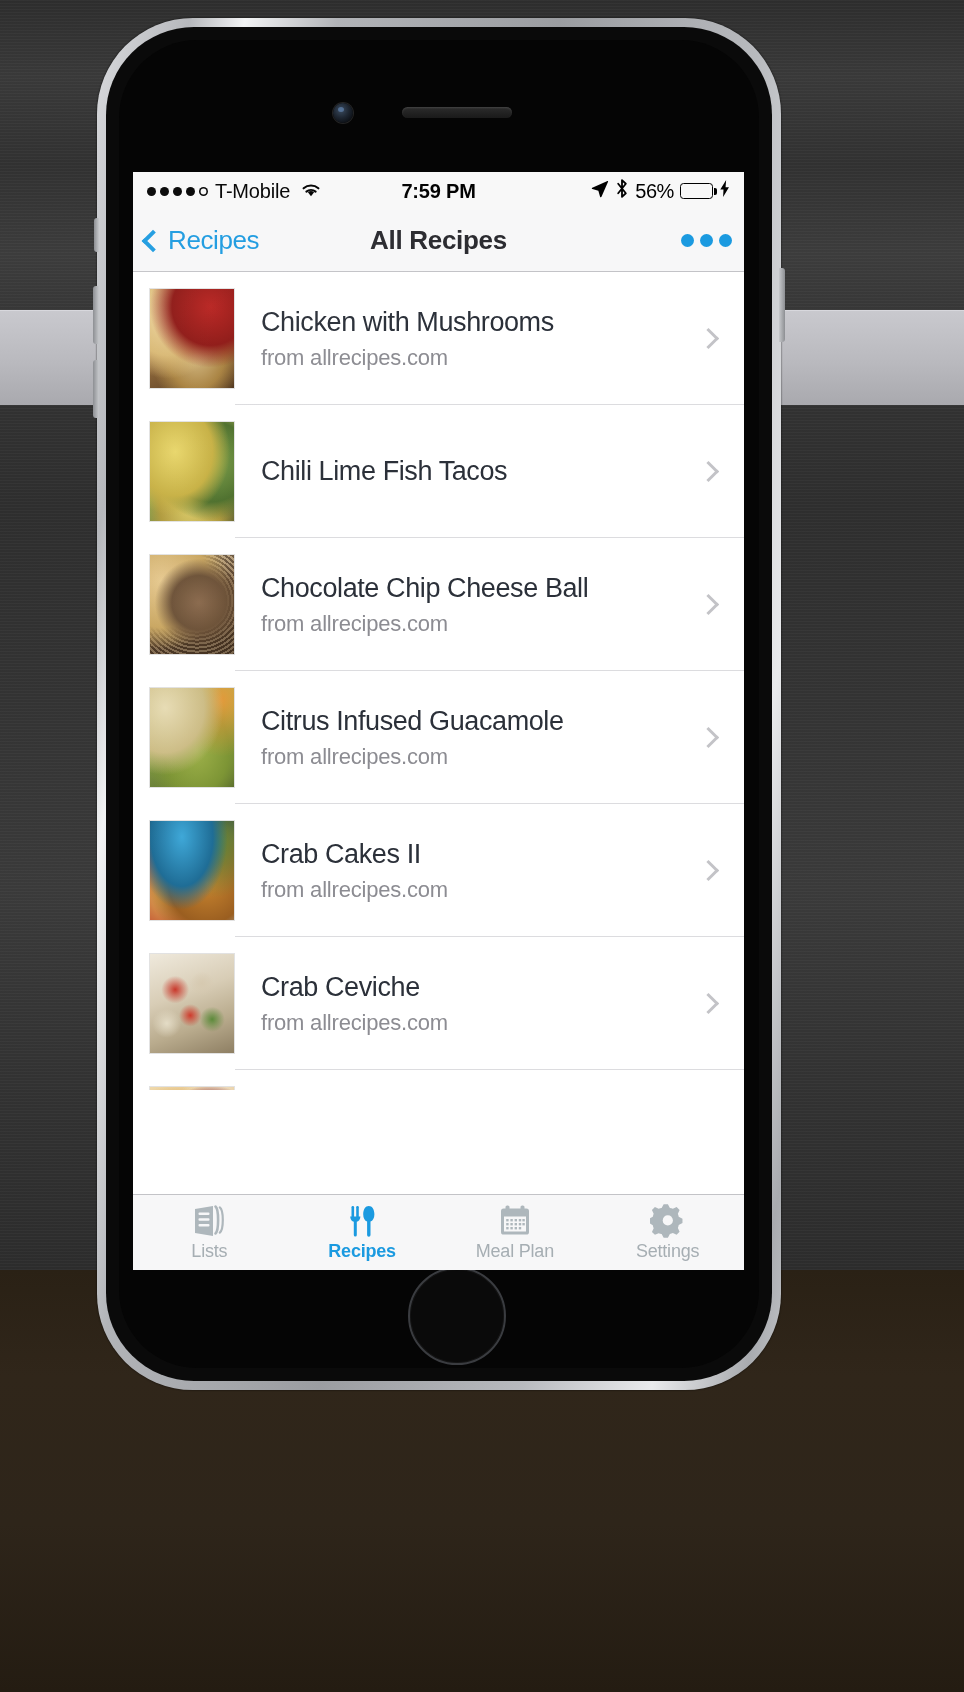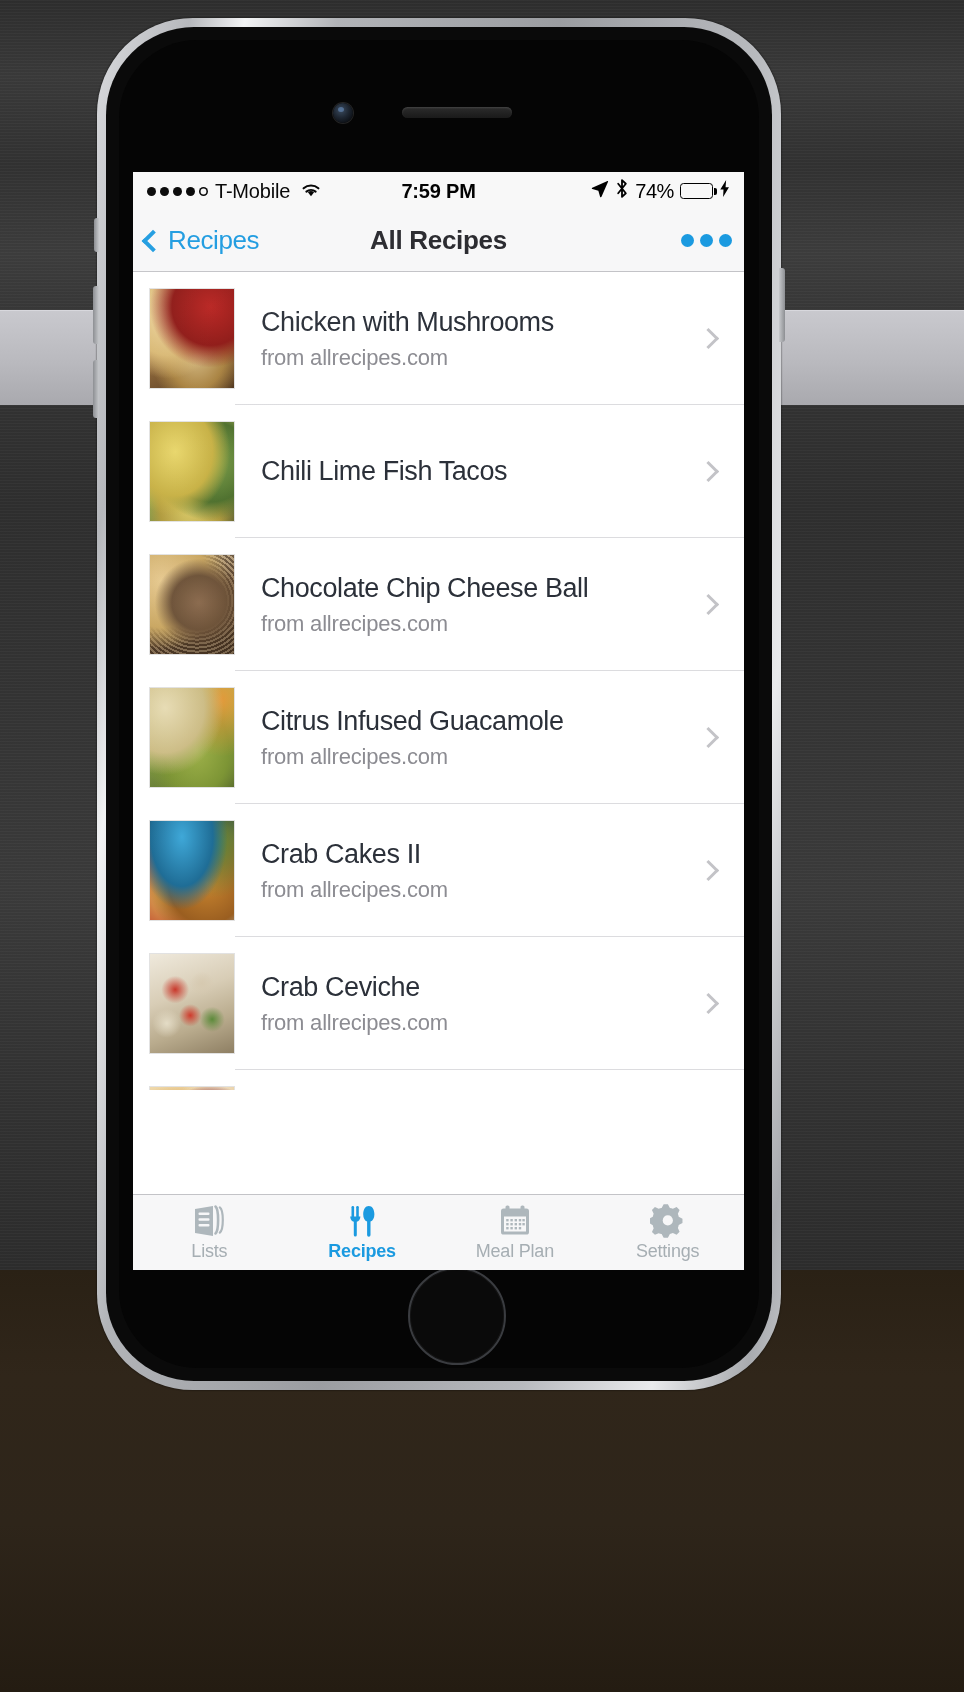--- a/index.html
+++ b/index.html
@@ -232,21 +232,21 @@
         <span>
           <svg width="19" height="19" viewBox="0 0 20 20">
             <path d="M18.4 2.2L2.4 9.1c-.7.3-.6 1.3.1 1.5l6.3 1.8 1.8 6.3c.2.7 1.2.8 1.5.1l6.9-16c.3-.6-.2-1.1-.6-.6z" fill="#000"></path>
           </svg>
         </span>
         <span>
           <svg width="14" height="21" viewBox="0 0 14 22">
             <path d="M3 6l8 10-4 3.8V2.2l4 3.8L3 16" stroke="#000" stroke-width="1.9" fill="none" stroke-linejoin="round" stroke-linecap="round"></path>
           </svg>
         </span>
-        <span class="battery-pct">74%</span>
+        <span class="battery-pct">56%</span>
         <span class="battery">
           <span class="battery-fill" style="width:100%"></span>
           <span class="battery-cap"></span>
         </span>
         <span class="bolt">
           <svg width="10" height="17" viewBox="0 0 10 18">
               <path d="M6.2 0L0 10h3.4L3 18l6.2-10.4H5.6z" fill="#000"></path>
             </svg>
         </span>
       </div>

